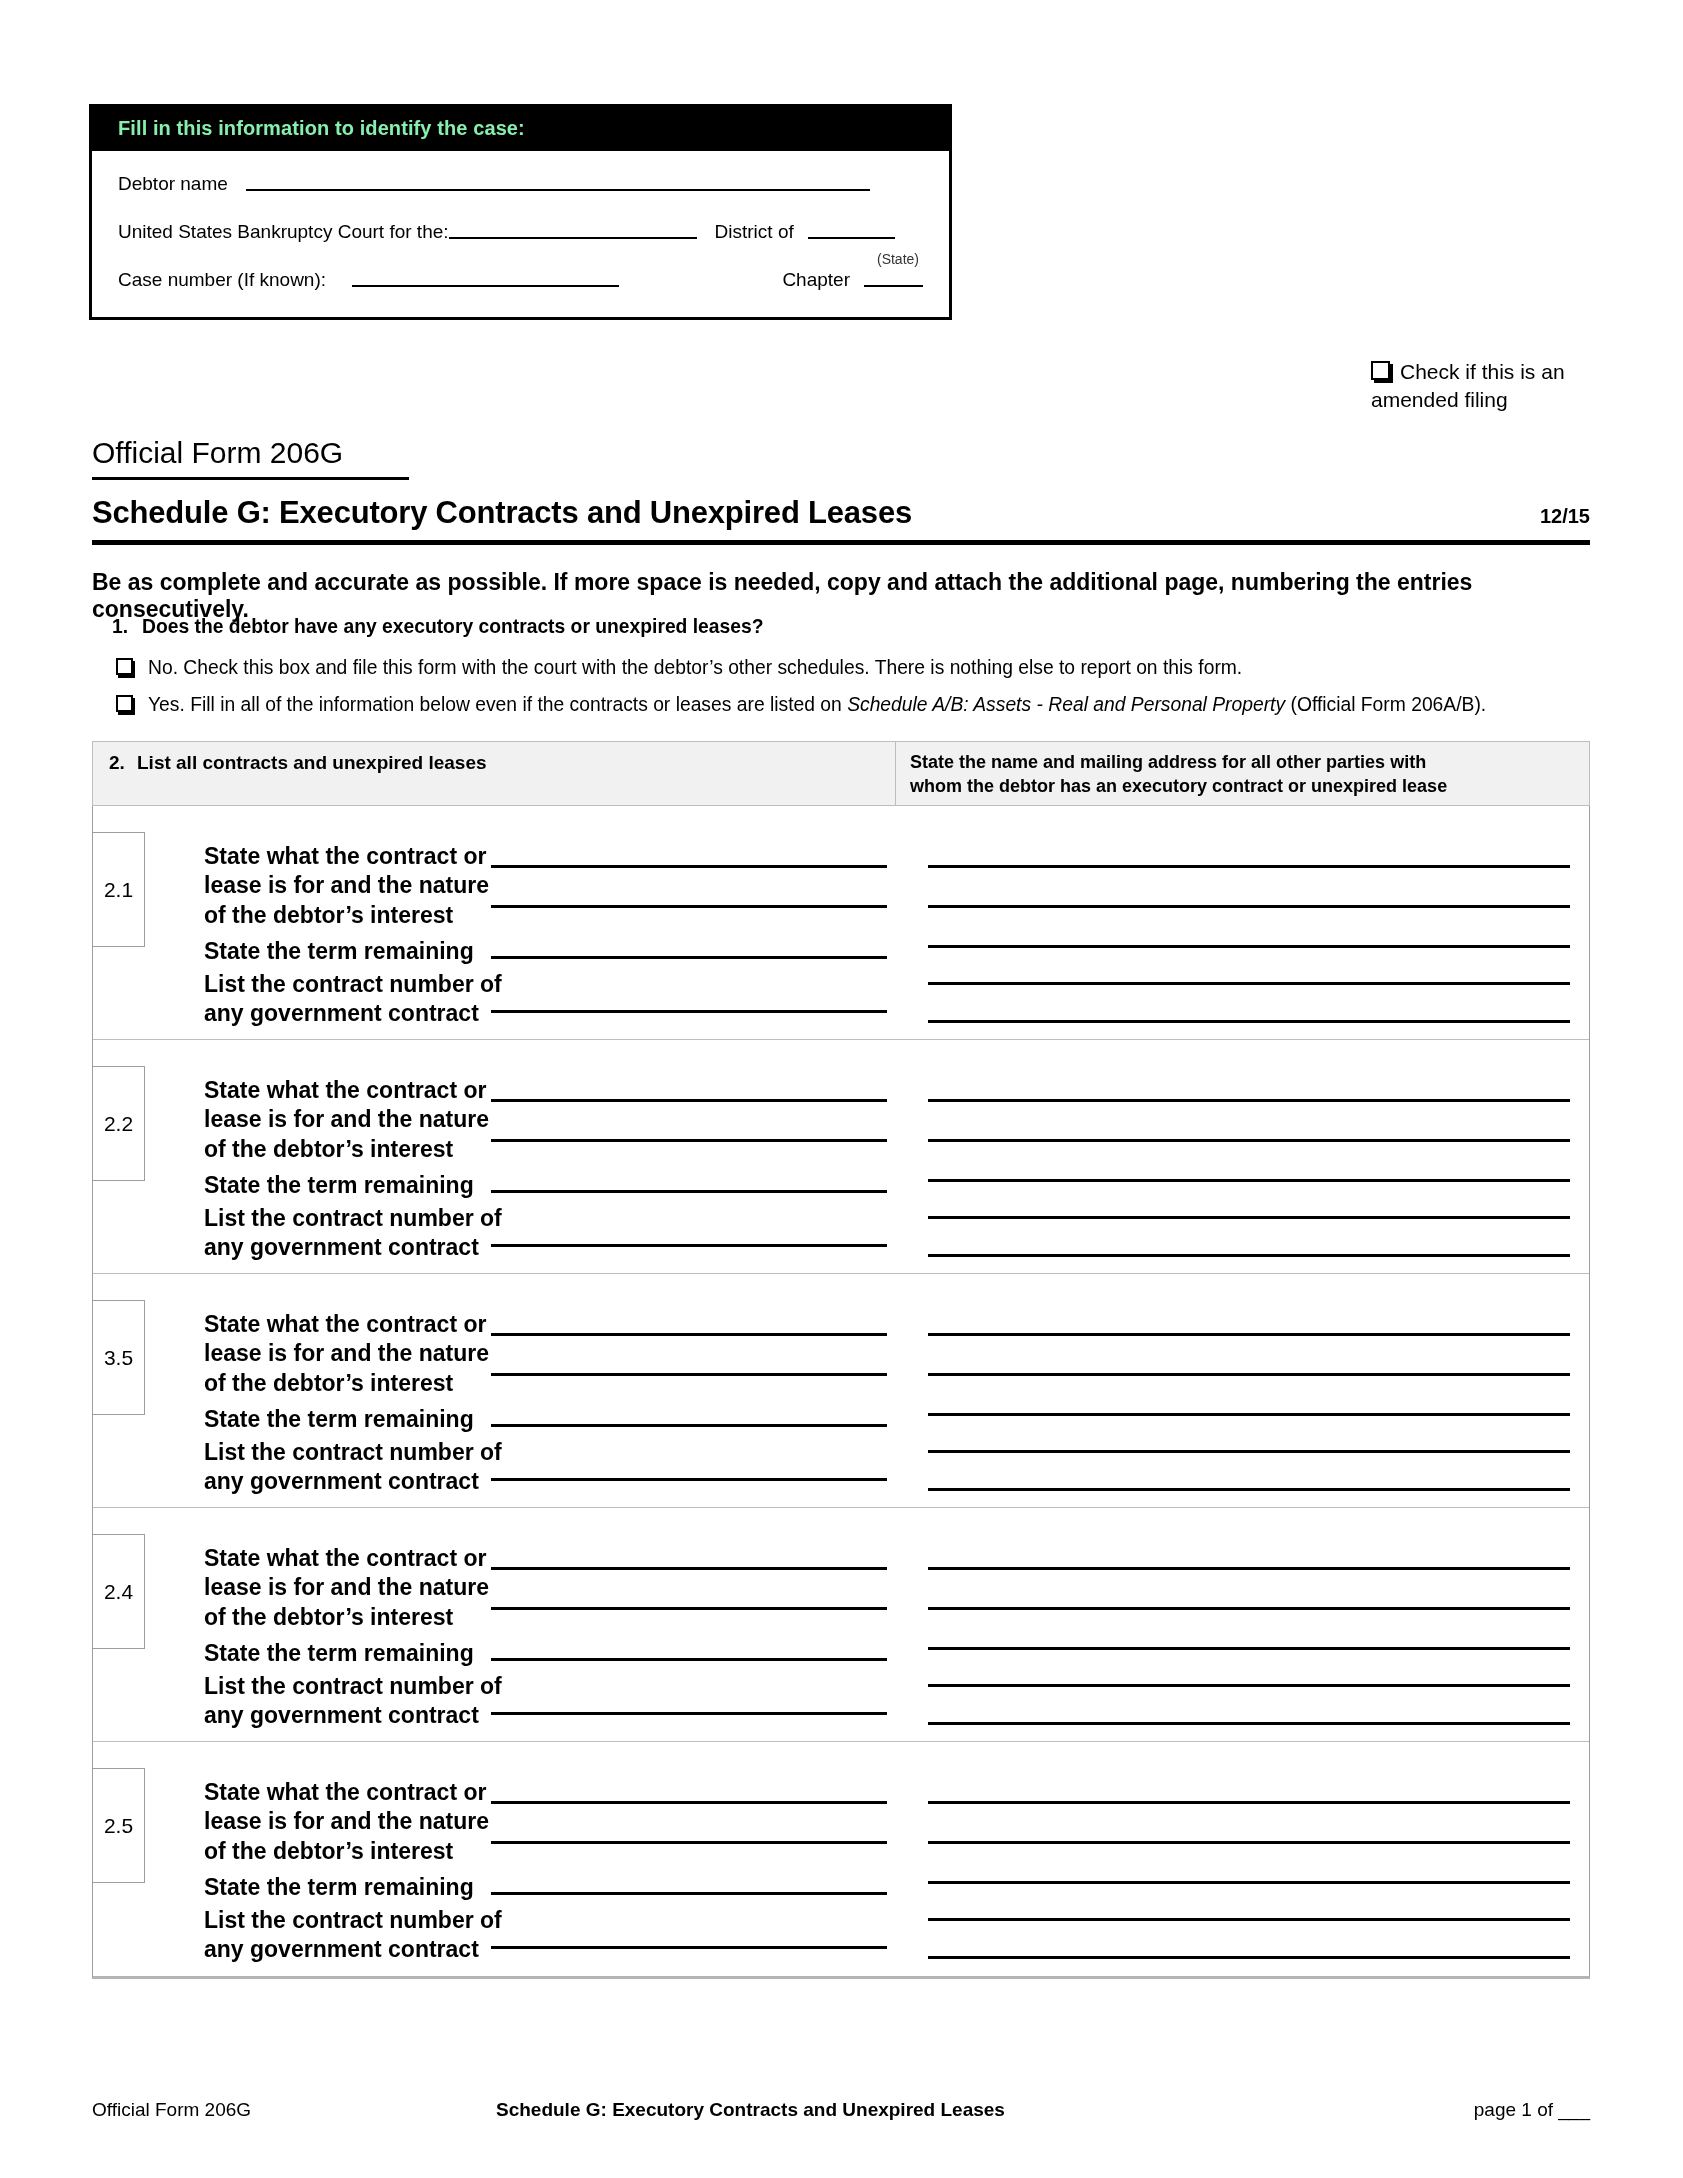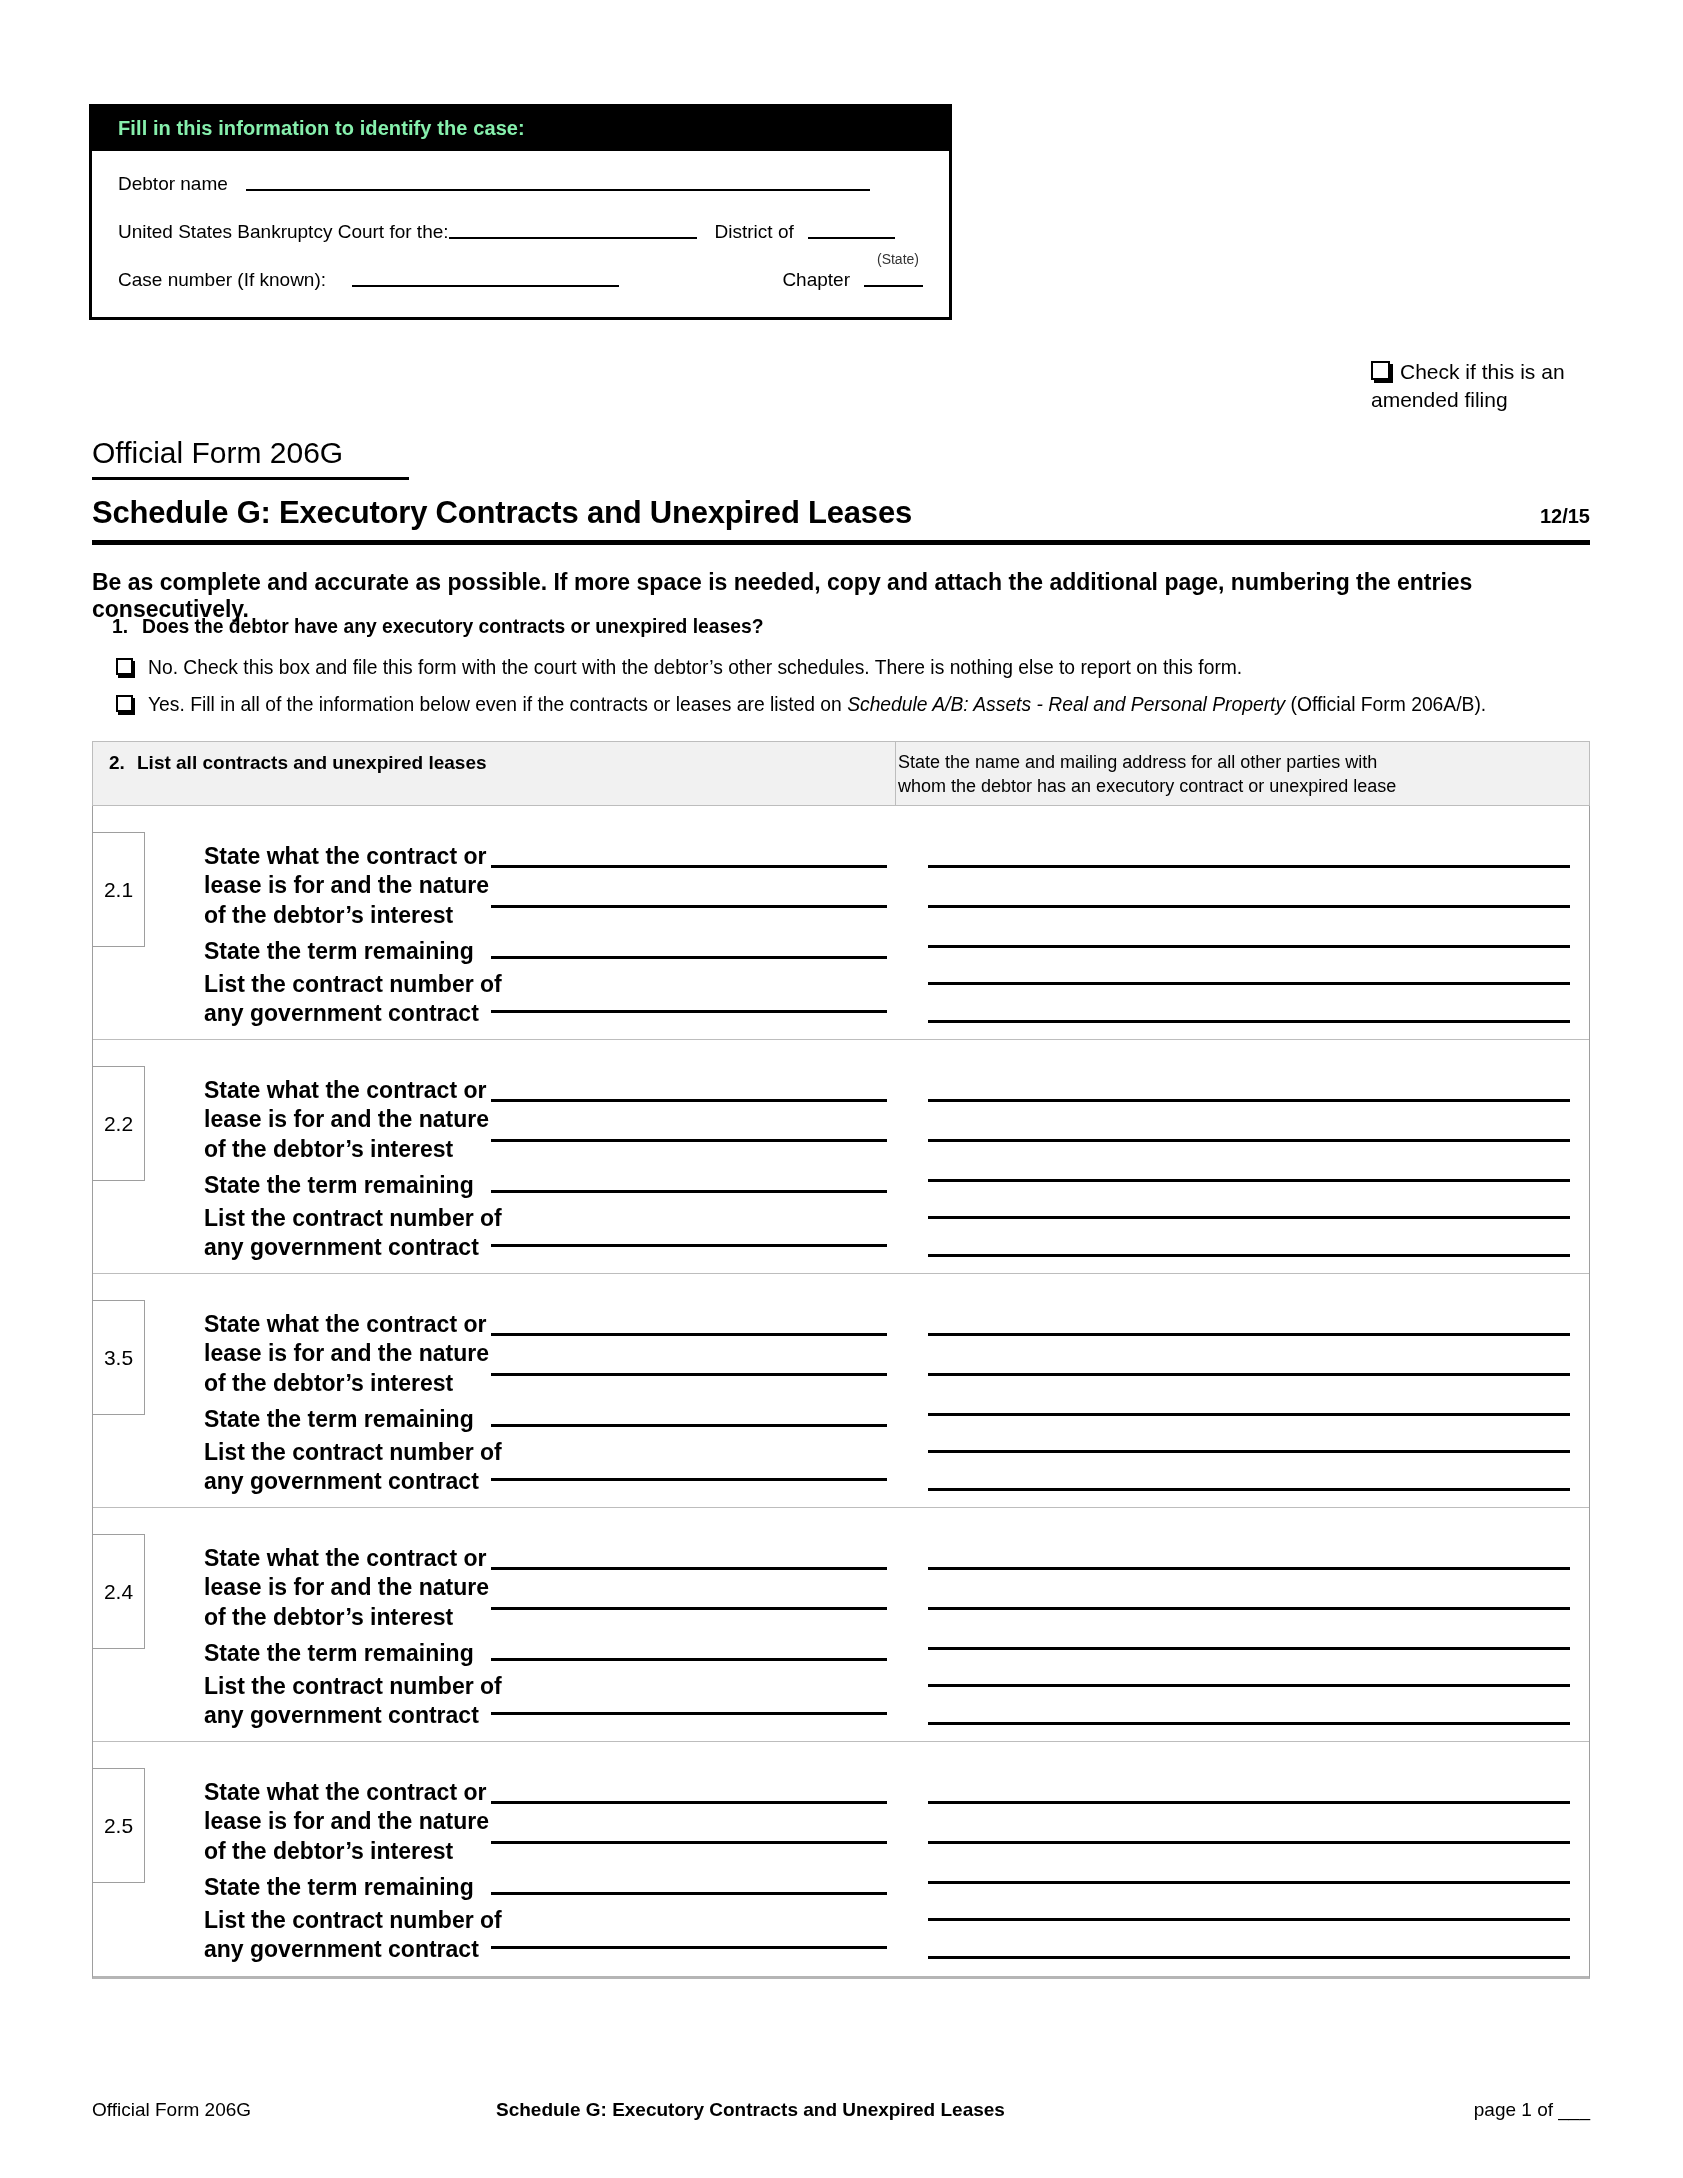--- a/index.html
+++ b/index.html
@@ -235,22 +235,22 @@
   }
   .hd-num {
     display: inline-block;
     width: 28px;
   }
   .tbl-head-right {
     flex: 1;
     box-sizing: border-box;
     border-left: 1px solid #bdbdbd;
     font-size: 18px;
-    font-weight: normal;
-    padding: 8px 10px 0 2px;
+    font-weight: bold;
+    padding: 8px 10px 0 14px;
     line-height: 1.34;
   }
 
   .tbl-body {
     border-left: 1px solid #9e9e9e;
     border-right: 1px solid #9e9e9e;
     border-bottom: 3px solid #b5b5b5;
     box-sizing: border-box;
   }
 

